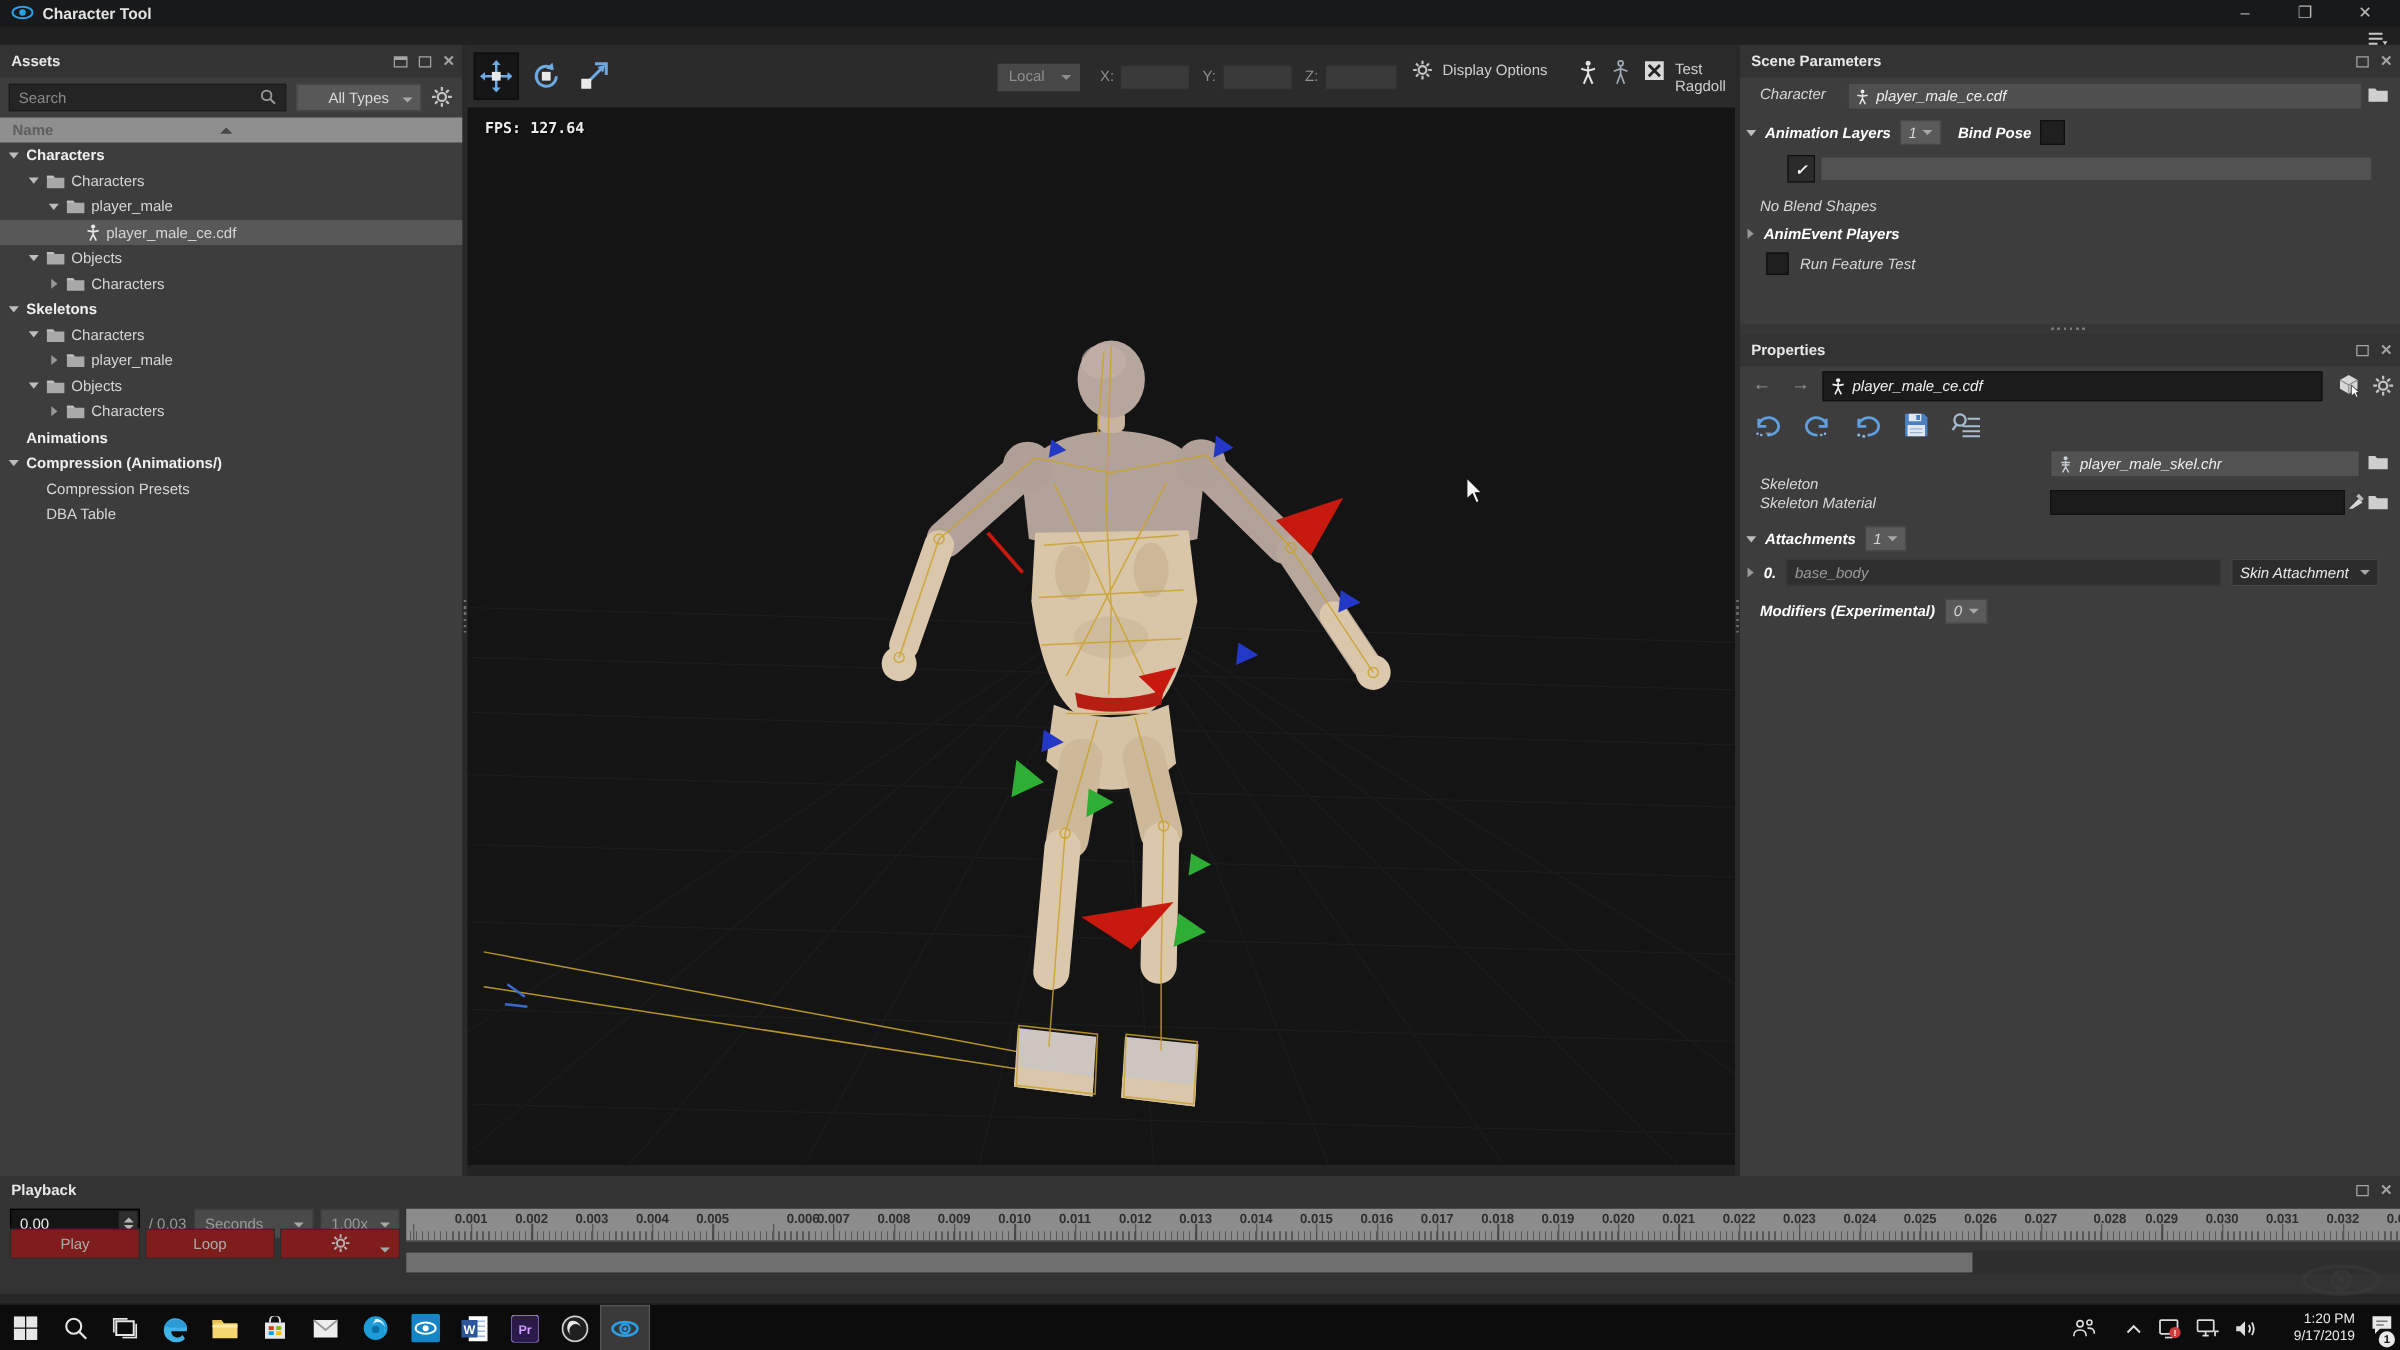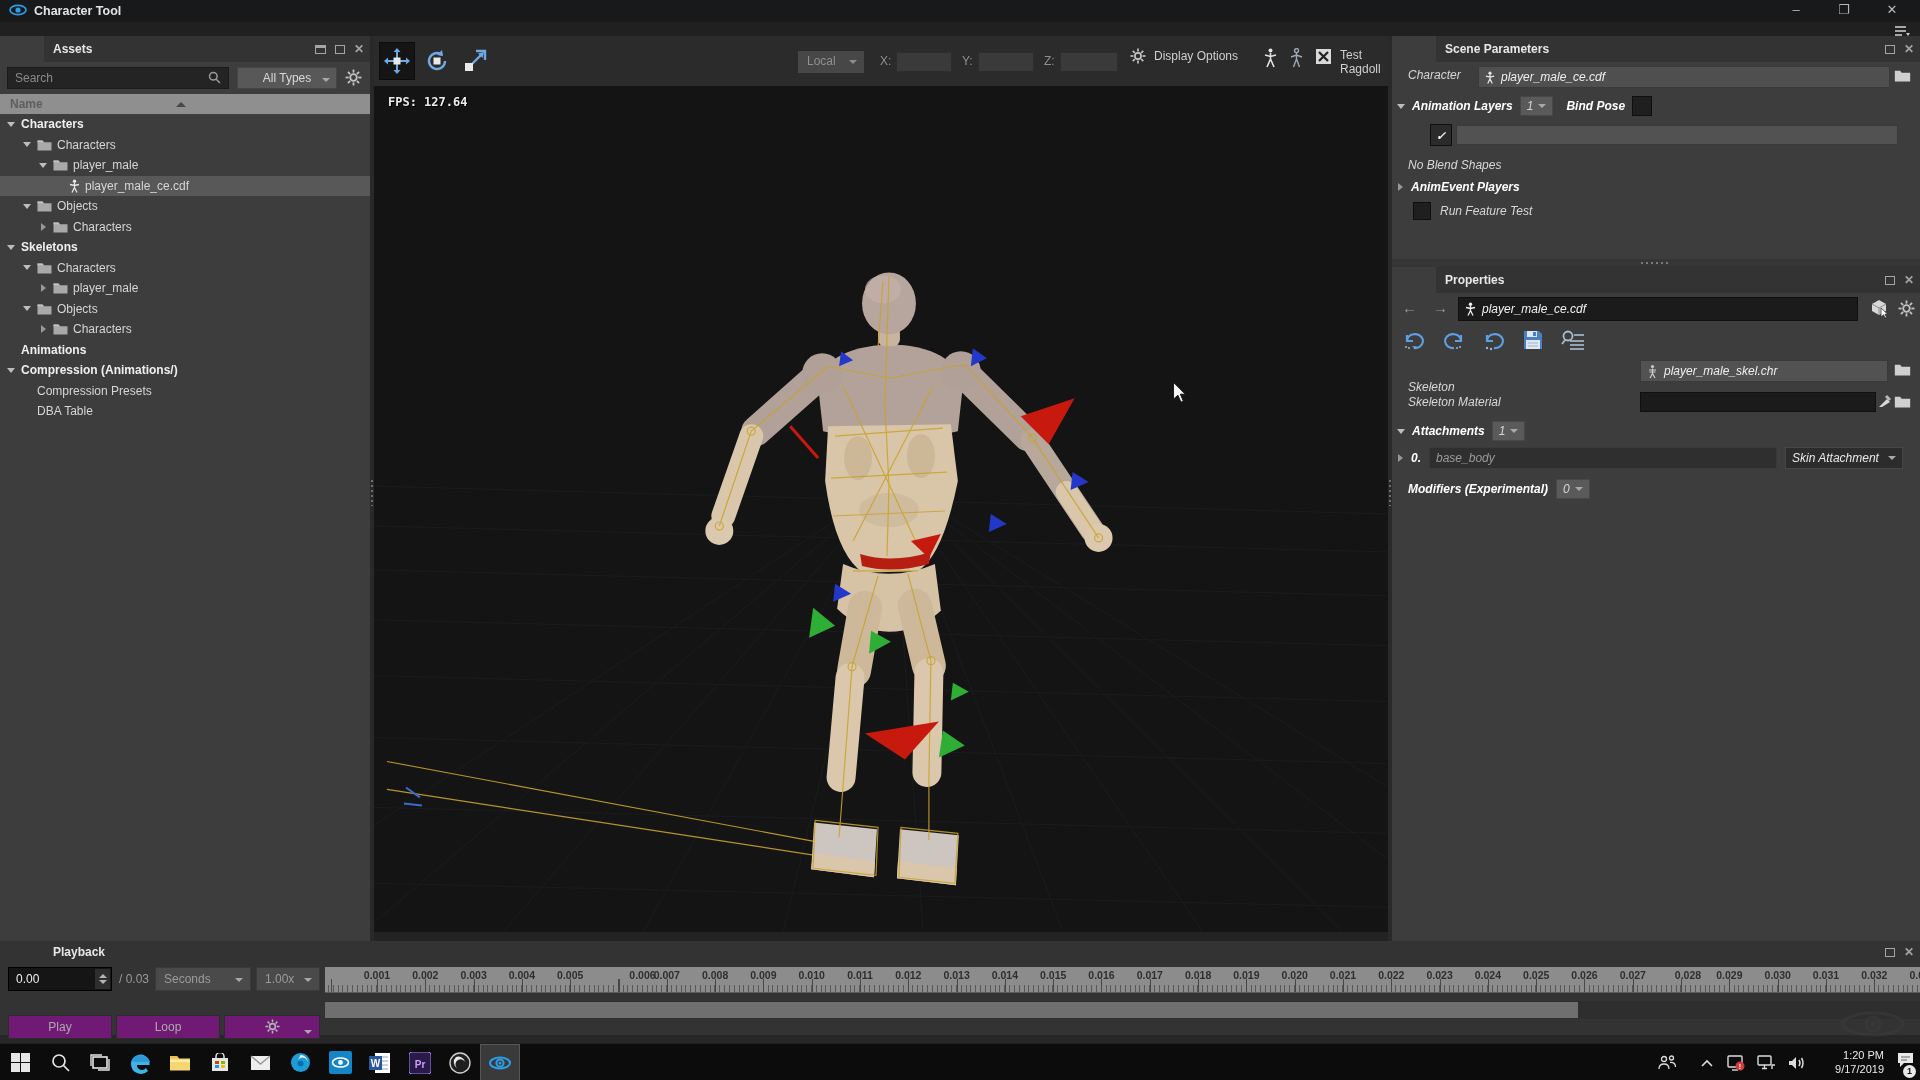--- a/index.html
+++ b/index.html
@@ -11,21 +11,21 @@
   .titlebar { position:absolute; left:0; top:0; width:1920px; height:22px; background:#18191a; }
   .titlebar .logo { position:absolute; left:9px; top:3px; }
   .titlebar .title { position:absolute; left:34px; top:0; line-height:22px; font-weight:bold; color:#e3e3e3; font-size:12.5px; }
   .win-btn { position:absolute; top:0; width:40px; height:22px; text-align:center; line-height:20px; color:#b7b7b7; font-size:13px; }
   .menustrip { position:absolute; left:0; top:22px; width:1920px; height:14px; background:#202020; }
   .menu-ext { position:absolute; right:8px; top:25px; width:18px; height:14px; }
 
   
   .panel { position:absolute; background:#3d3d3d; }
   .p-header { position:relative; height:26px; background:#333333; line-height:26px; padding-left:9px;
-    font-weight:bold; color:#e8e8e8;margin-left:44px; }
+    font-weight:bold; color:#e8e8e8; }
   .p-icons { position:absolute; right:6px; top:0; height:26px; display:flex; align-items:center; gap:9px; color:#a5a5a5; }
   .p-icons span { font-size:12px; line-height:1; }
   .ico-float { width:11px; height:9px; border:1px solid #a5a5a5; border-top:3px solid #a5a5a5; display:inline-block; }
   .ico-max { width:10px; height:9px; border:1px solid #a5a5a5; display:inline-block; }
   .ico-close { font-size:13px; }
 
   
   .tri-d { width:0; height:0; border-left:4px solid transparent; border-right:4px solid transparent; border-top:5px solid #bdbdbd; display:inline-block; }
   .tri-r { width:0; height:0; border-top:4px solid transparent; border-bottom:4px solid transparent; border-left:5px solid #989898; display:inline-block; }
   .dd-arrow { width:0; height:0; border-left:4px solid transparent; border-right:4px solid transparent; border-top:4px solid #a8a8a8; display:inline-block; }
@@ -93,21 +93,21 @@
   .pb-el { position:absolute; height:24px; }
   .time-field { left:8px; top:26px; width:104px; background:#151515; border:1px solid #000; color:#efefef;
     line-height:22px; padding-left:7px; }
   .spin { position:absolute; right:1px; top:1px; width:15px; height:20px; background:#2e2e2e; display:flex; flex-direction:column;
     align-items:center; justify-content:center; gap:2px; }
   .spin i { width:0; height:0; border-left:4px solid transparent; border-right:4px solid transparent; }
   .spin .up { border-bottom:4px solid #b5b5b5; } .spin .dn { border-top:4px solid #b5b5b5; }
   .dur { left:119px; top:26px; line-height:24px; color:#9a9a9a; }
   .pb-dd { background:#4a4a4a; border:1px solid #3a3a3a; color:#9c9c9c; line-height:22px; padding-left:8px; }
   .pb-dd .dd-arrow { position:absolute; right:7px; top:10px; }
-  .pb-btn { top:74px; background:#701a75; border:1px solid #2c2c2c; color:#acacac; text-align:center; line-height:22px; }
+  .pb-btn { top:42px; background:#7f1d1d; border:1px solid #2c2c2c; color:#acacac; text-align:center; line-height:22px; }
   .ruler { position:absolute; left:325px; top:26px; width:1595px; height:26px; background:#8c8c8c; overflow:hidden; border-bottom:1px solid #5a5a5a; }
   .ruler::before { content:""; position:absolute; left:3px; right:0; bottom:0; height:7px;
     background:repeating-linear-gradient(90deg,#585858 0 1px, transparent 1px 4.83px); }
   .ruler::after { content:""; position:absolute; left:3px; right:0; bottom:0; height:13px;
     background:repeating-linear-gradient(90deg,#474747 0 1px, transparent 1px 48.3px); background-position-x:49px; }
   .ruler-label { position:absolute; top:2px; transform:translateX(-50%); font-size:10.5px; color:#2e2e2e; font-weight:bold; }
   .scrollbar { position:absolute; left:325px; top:60px; width:1595px; height:18px; background:#2e2e2e; }
   .sb-thumb { position:absolute; left:0; top:1px; width:1253px; height:16px; background:#6f6f6f; }
   .watermark { position:absolute; left:1838px; top:1010px; opacity:.55; }
 

